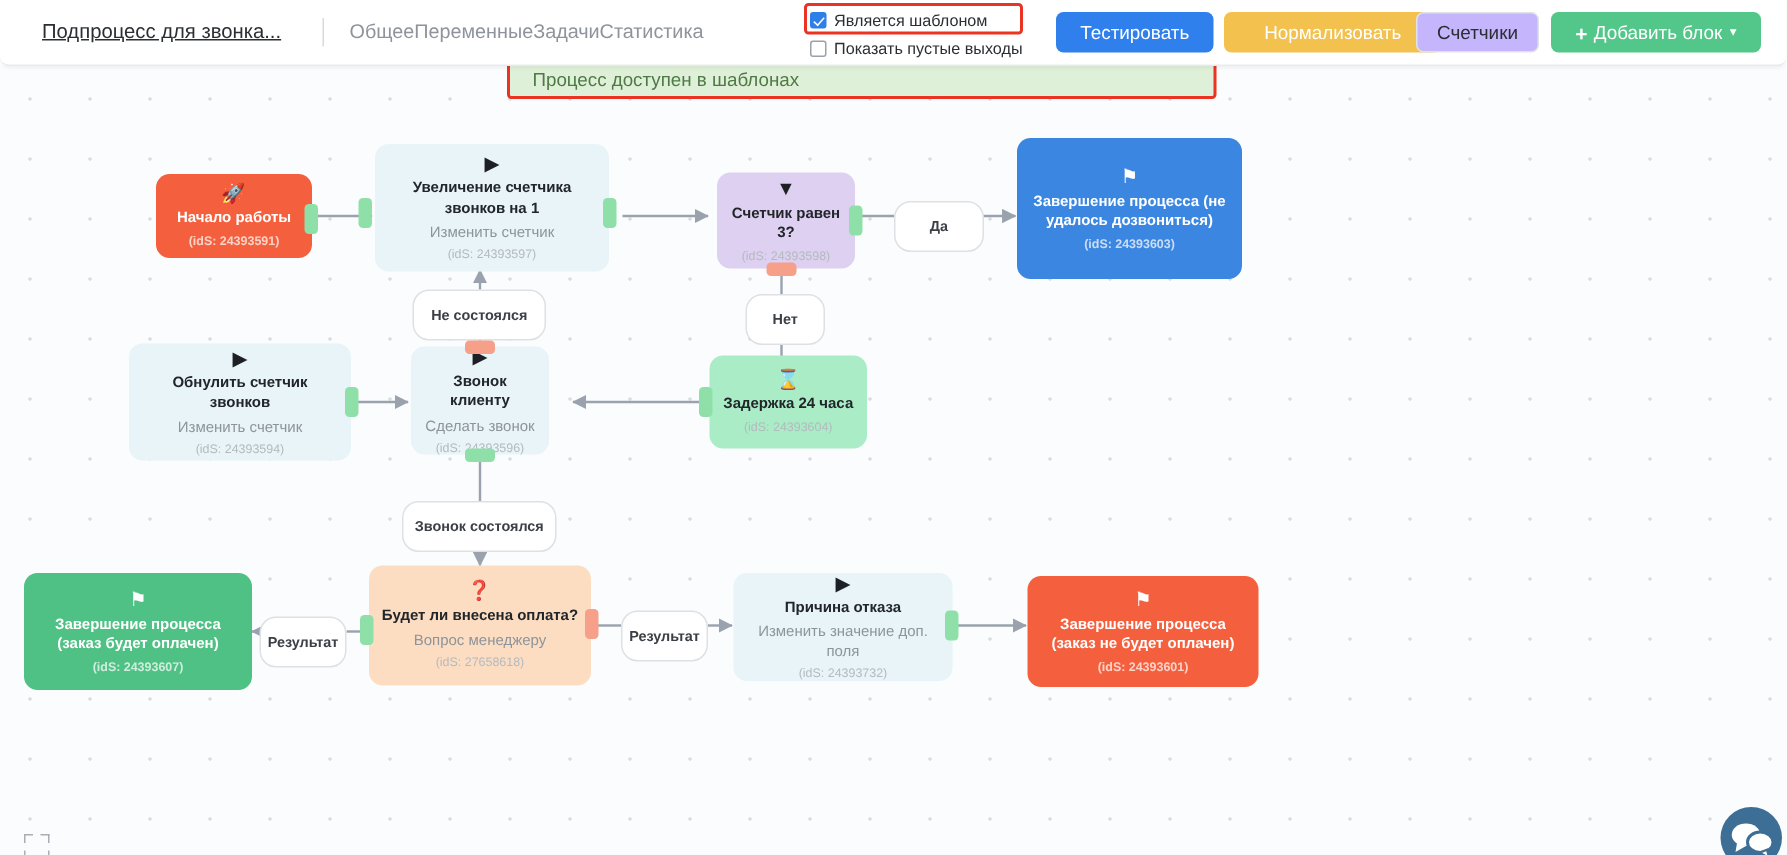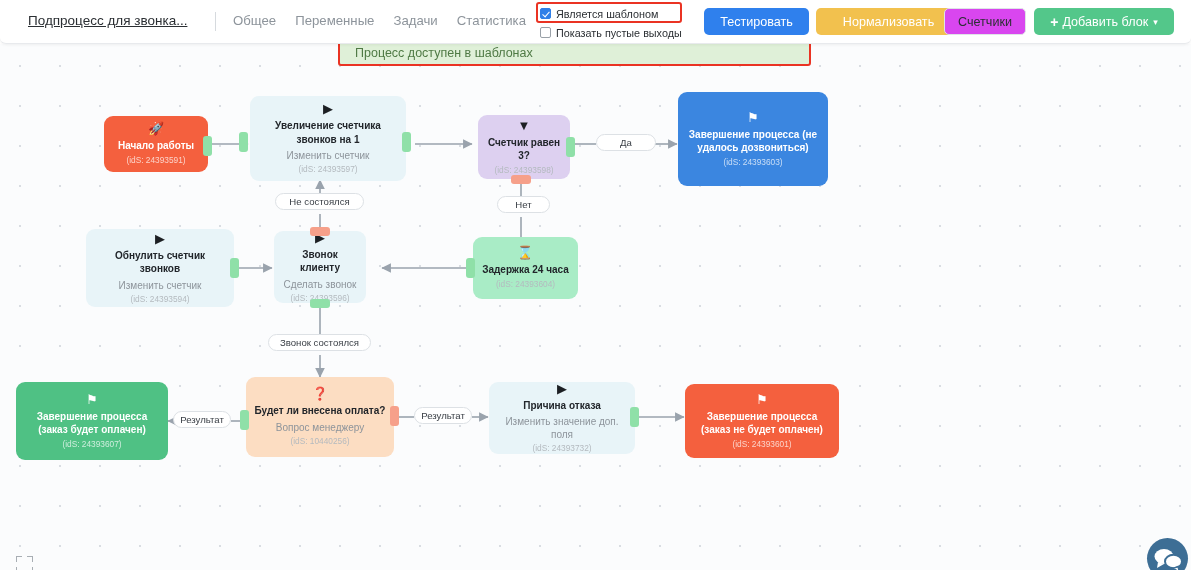--- a/index.html
+++ b/index.html
@@ -22,21 +22,21 @@
     z-index: 30;
   }
   .hdr-title {
     position: absolute; left: 28px; top: 13px;
     font-size: 13.5px; color: #2b2f33; white-space: nowrap; text-decoration: underline;
   }
   .hdr-sep {
     position: absolute; left: 215px; top: 12px;
     width: 1px; height: 19px; background: #d6dade;
   }
-  .tabs { position: absolute; left: 233px; top: 13px; display: flex; gap: 19px; }
+  .tabs { position: absolute; left: 233px; top: 13px; display: flex; }
   .tab { font-size: 13.2px; color: #8d949b; white-space: nowrap; cursor: pointer; }
 
   .chk-group {
     position: absolute; left: 540px; top: 3px; width: 152px; height: 38px;
   }
   .chk-row { display: flex; align-items: center; gap: 5px; height: 17px; margin-top: 2px; }
   .chk-box {
     width: 11px; height: 11px; border: 1px solid #9aa1a8;
     border-radius: 2px; background: #fff; flex: 0 0 auto; position: relative;
   }
@@ -52,21 +52,21 @@
     border: 2px solid #ea3323; border-radius: 3px; pointer-events: none; z-index: 32;
   }
 
   .btn {
     position: absolute; top: 8px; height: 27px; border-radius: 5px;
     font-size: 12.6px; display: flex; align-items: center; justify-content: center;
     cursor: pointer; white-space: nowrap; border: none; color: #fff;
   }
   .btn-test { left: 704px; width: 105px; background: #2f80ed; }
   .btn-norm { left: 816px; width: 145px; background: #f2c14e; color: #ffffff; }
-  .btn-cnt  { left: 944px; width: 82px; background: #d946ef; color: #2b2f33;
+  .btn-cnt  { left: 944px; width: 82px; background: #c4b5fd; color: #2b2f33;
               border: 1px solid #dfe3e7; }
   .btn-add  { left: 1034px; width: 140px; background: #53c78a; }
   .btn-add .plus { font-size: 14px; margin-right: 4px; font-weight: bold; }
   .btn-add .caret { margin-left: 5px; font-size: 9px; }
 
   
   .banner {
     position: absolute; left: 338px; top: 40px; width: 473px; height: 26px;
     background: #dff0d8; border: 2px solid #ea3323; border-radius: 3px;
     display: flex; align-items: center; padding-left: 15px; z-index: 25;
@@ -92,35 +92,35 @@
   }
   .node .n-icon { font-size: 13px; line-height: 14px; margin-bottom: 3px; }
   .node .n-title { font-size: 10px; font-weight: bold; line-height: 13.5px; }
   .node .n-sub { font-size: 10px; line-height: 13px; margin-top: 3px; }
   .node .n-id { font-size: 8.3px; line-height: 11px; margin-top: 2px; }
 
   .n-dark .n-title { color: #22262b; }
   .n-dark .n-sub  { color: #8d949b; }
   .n-dark .n-id   { color: #b4babf; }
   .n-light .n-title, .n-light .n-sub { color: #ffffff; }
-  .n-light .n-id  { color: rgba(255,255,255,.72); }
+  .n-light .n-id  { color: rgba(255,255,255,.72); font-weight: bold; }
   .n-light .n-icon { color: #ffffff; }
   .n-dark .n-icon { color: #1c1f23; }
 
   
   .port { position: absolute; width: 9px; height: 20px; border-radius: 3px; }
   .port.v { width: 20px; height: 9px; }
   .port-g { background: #8fe0a8; }
   .port-r { background: #f6a08a; }
 
   
   .pill {
     position: absolute; background: #ffffff; border: 1px solid #dde1e5;
-    border-radius: 11px; height: 17px; display: flex; align-items: center;
-    justify-content: center; font-size: 9.6px; font-weight: normal; color: #3b4047;
+    border-radius: 11px; height: 34px; display: flex; align-items: center;
+    justify-content: center; font-size: 9.6px; font-weight: bold; color: #3b4047;
     padding: 0 9px; white-space: nowrap;
   }
 
   
   .zc { position: absolute; color: #a8aeb4; }
   .zc-full { left: 16px; top: 512px; width: 17px; height: 17px; }
   .zc-full i { position: absolute; width: 6px; height: 6px; }
   .zc-full i:nth-child(1){left:0;top:0;border-left:1.6px solid #a8aeb4;border-top:1.6px solid #a8aeb4;}
   .zc-full i:nth-child(2){right:0;top:0;border-right:1.6px solid #a8aeb4;border-top:1.6px solid #a8aeb4;}
   .zc-full i:nth-child(3){left:0;bottom:0;border-left:1.6px solid #a8aeb4;border-bottom:1.6px solid #a8aeb4;}
@@ -284,21 +284,21 @@
       <div class="n-title">Завершение процесса (заказ будет оплачен)</div>
       <div class="n-id">(idS: 24393607)</div>
     </div>
 
     <div class="pill" style="left:173px; top:367px; width:58px;">Результат</div>
 
     <div class="node n-dark" style="left:246px; top:333px; width:148px; height:80px; background:#fcddc2;">
       <div class="n-icon">❓</div>
       <div class="n-title">Будет ли внесена оплата?</div>
       <div class="n-sub">Вопрос менеджеру</div>
-      <div class="n-id">(idS: 10440256)</div>
+      <div class="n-id">(idS: 27658618)</div>
     </div>
     <div class="port port-g" style="left:240px; top:366px;"></div>
     <div class="port port-r" style="left:390px; top:362px;"></div>
 
     <div class="pill" style="left:414px; top:363px; width:58px;">Результат</div>
 
     <div class="node n-dark" style="left:489px; top:338px; width:146px; height:72px; background:#e8f4f8;">
       <div class="n-icon">▶</div>
       <div class="n-title">Причина отказа</div>
       <div class="n-sub">Изменить значение доп. поля</div>

